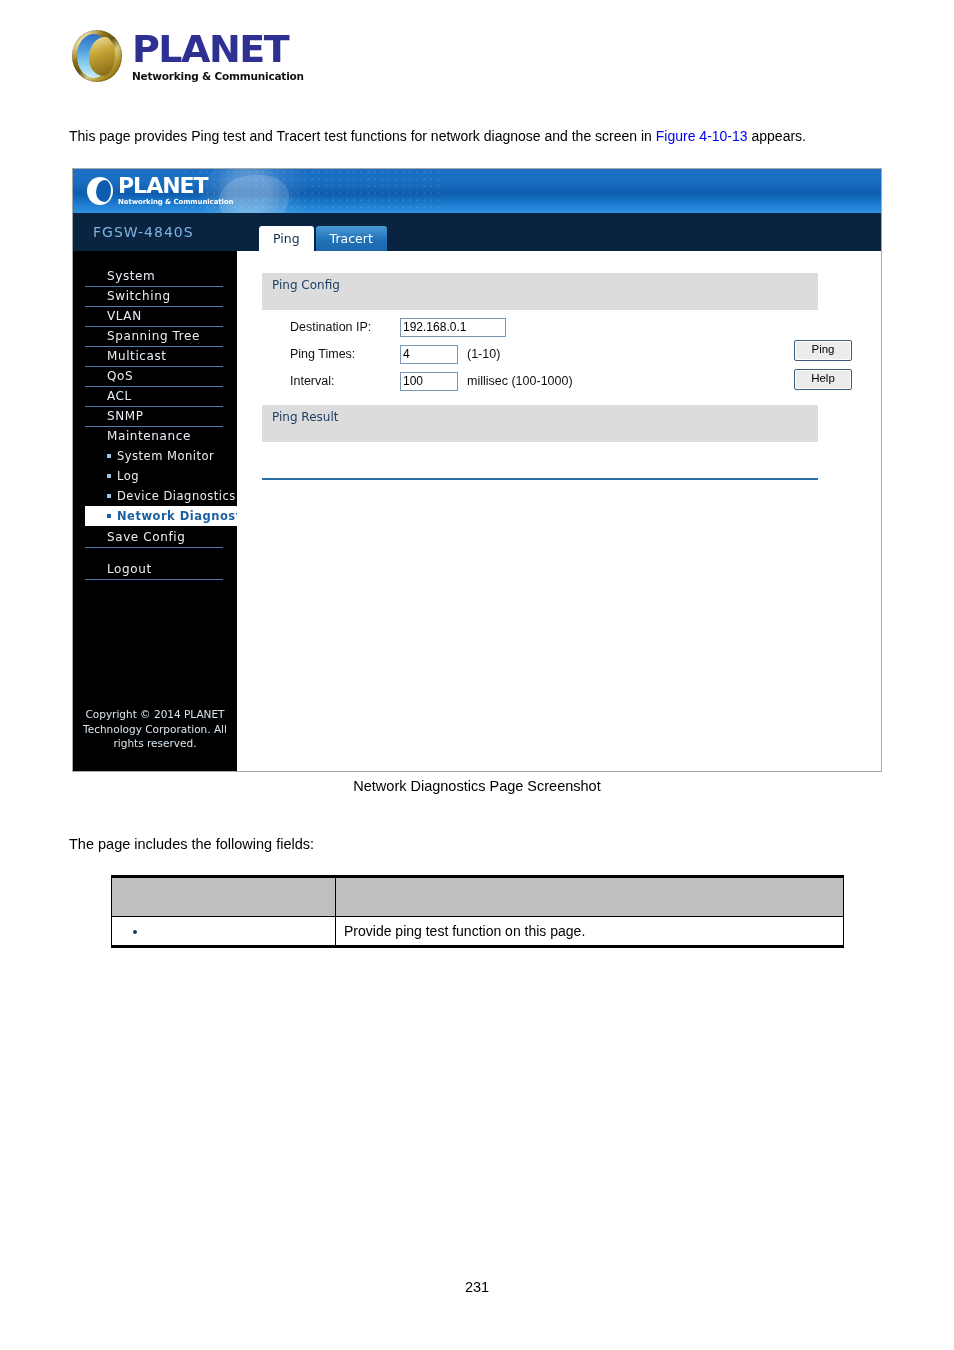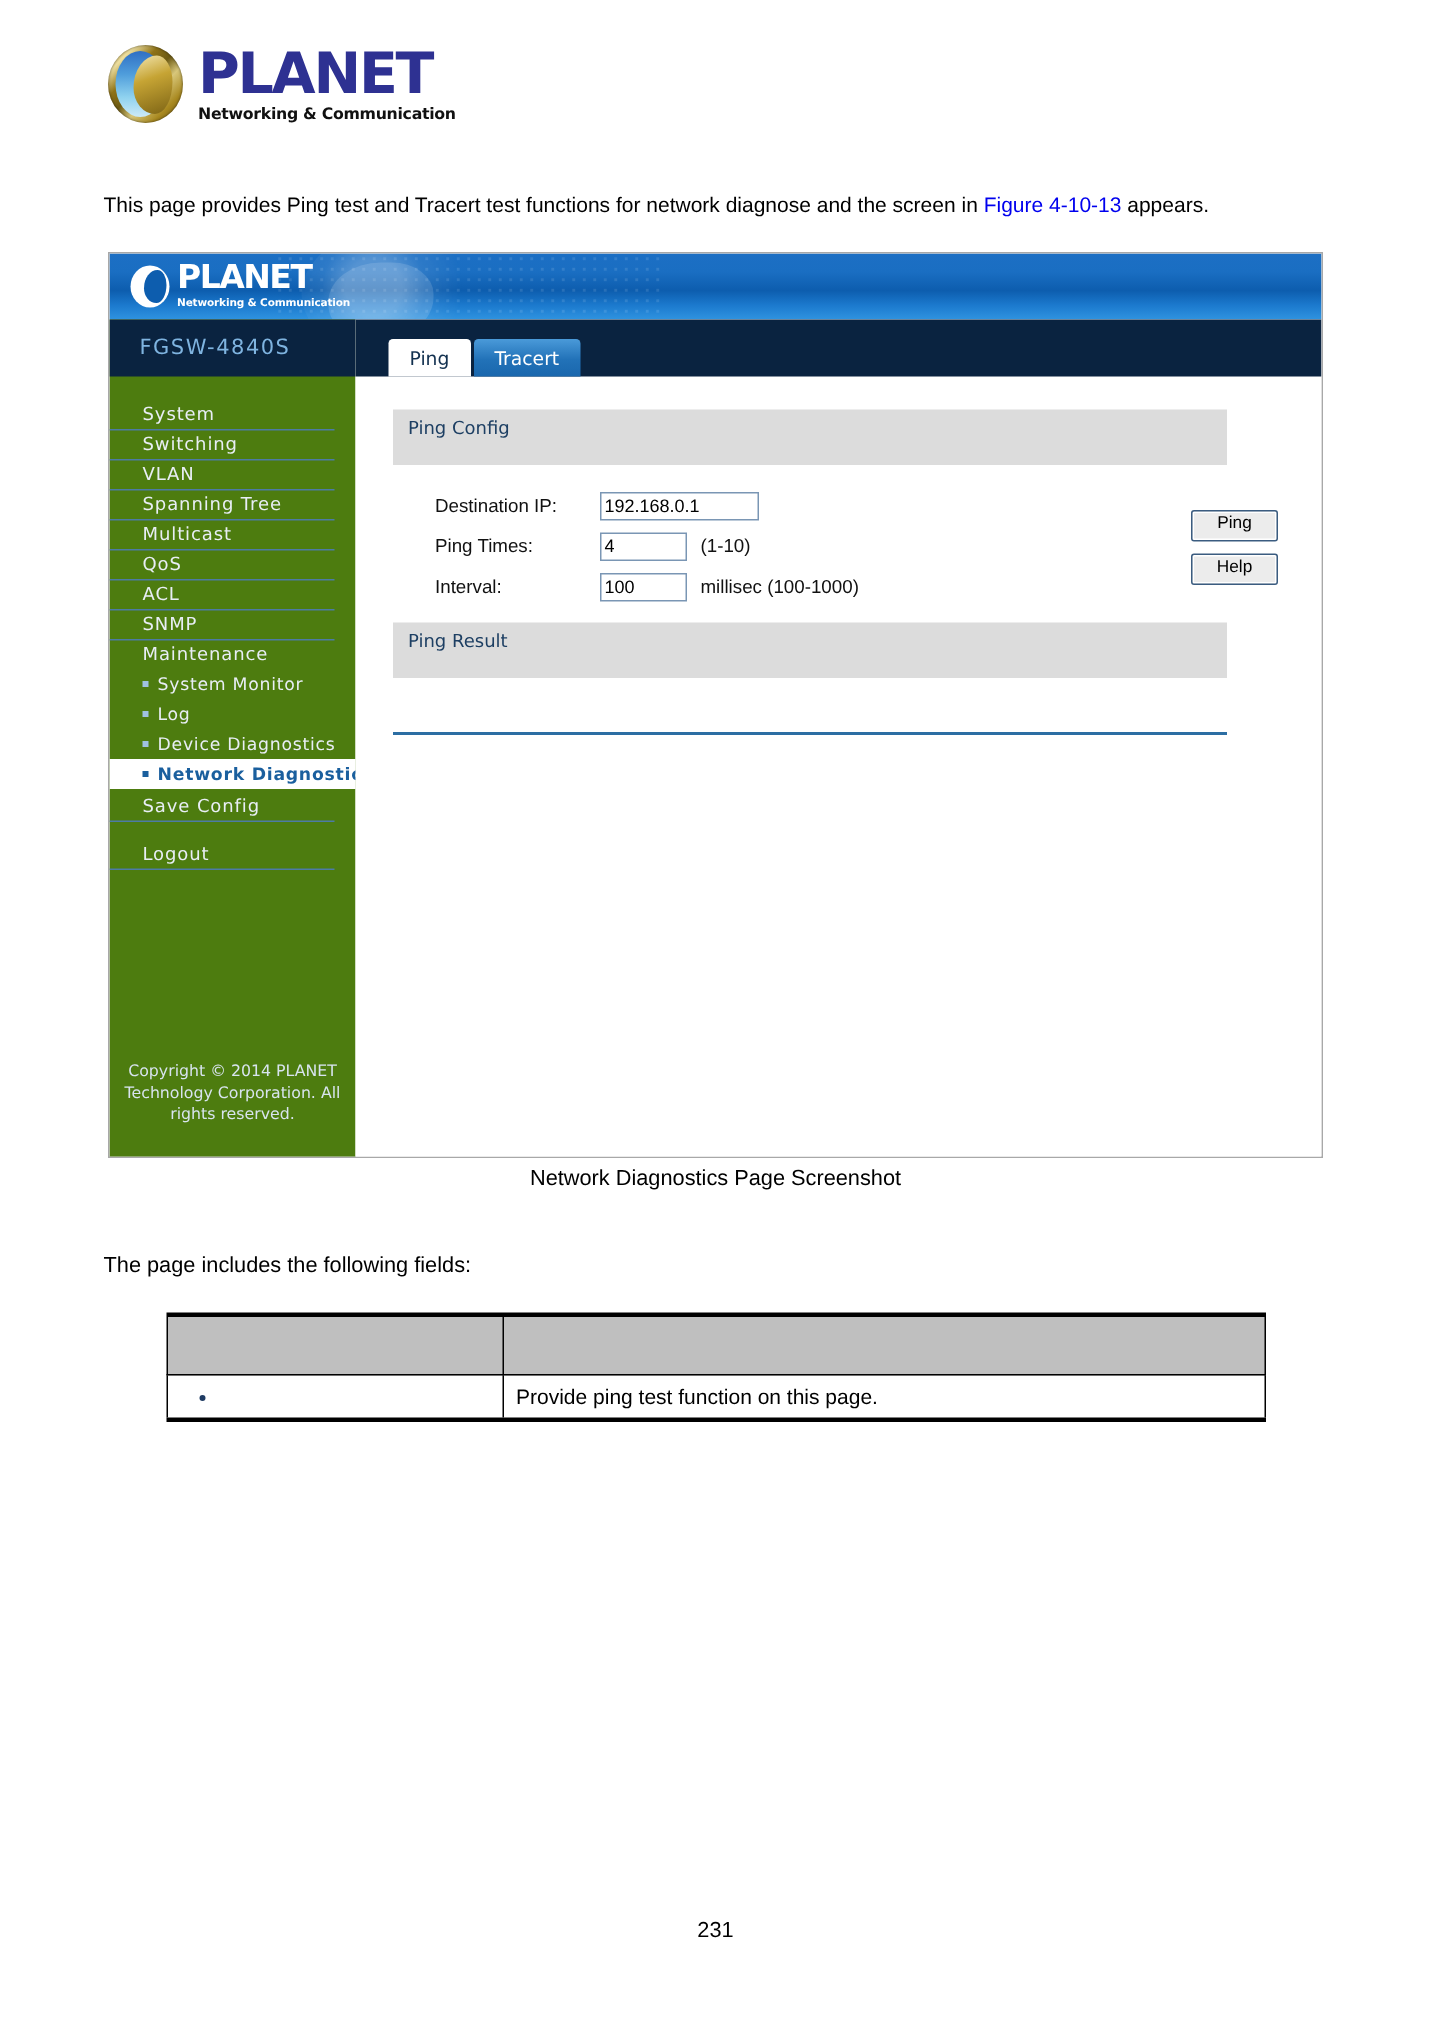--- a/index.html
+++ b/index.html
@@ -198,38 +198,38 @@
 
   .shot-body {
     display: flex;
     height: 559px;
   }
 
   
   .sidebar {
     width: 164px;
     flex: 0 0 164px;
-    background: #4d7c0f;
+    background: #000000;
     position: relative;
   }
   .model-bar {
     height: 38px;
     background: #0a2340;
     display: flex;
     align-items: center;
     padding-left: 20px;
     box-sizing: border-box;
   }
   .model-name {
     color: #7fb4e0;
     font-size: 14px;
     letter-spacing: 1px;
     font-family: "DejaVu Sans", sans-serif;
   }
-  .menu { padding: 16px 0 0 0; }
+  .menu { padding: 16px 0 0 12px; }
   .menu-item {
     color: #e8eef5;
     font-size: 12px;
     letter-spacing: .6px;
     font-family: "DejaVu Sans", sans-serif;
     padding: 2px 0 3px 22px;
     margin: 0 14px 0 0;
     border-bottom: 1px solid #4d7ba6;
     white-space: nowrap;
   }
@@ -310,21 +310,21 @@
     font-size: 12px;
     font-family: "DejaVu Sans", sans-serif;
     padding: 5px 0 18px 10px;
     width: 556px;
     box-sizing: border-box;
   }
 
   .form-area {
     position: relative;
     width: 556px;
-    padding: 14px 0 10px 0;
+    padding: 4px 0 10px 0;
   }
   .form-row {
     display: flex;
     align-items: center;
     height: 26px;
     margin-bottom: 1px;
   }
   .form-label {
     width: 138px;
     padding-left: 28px;

